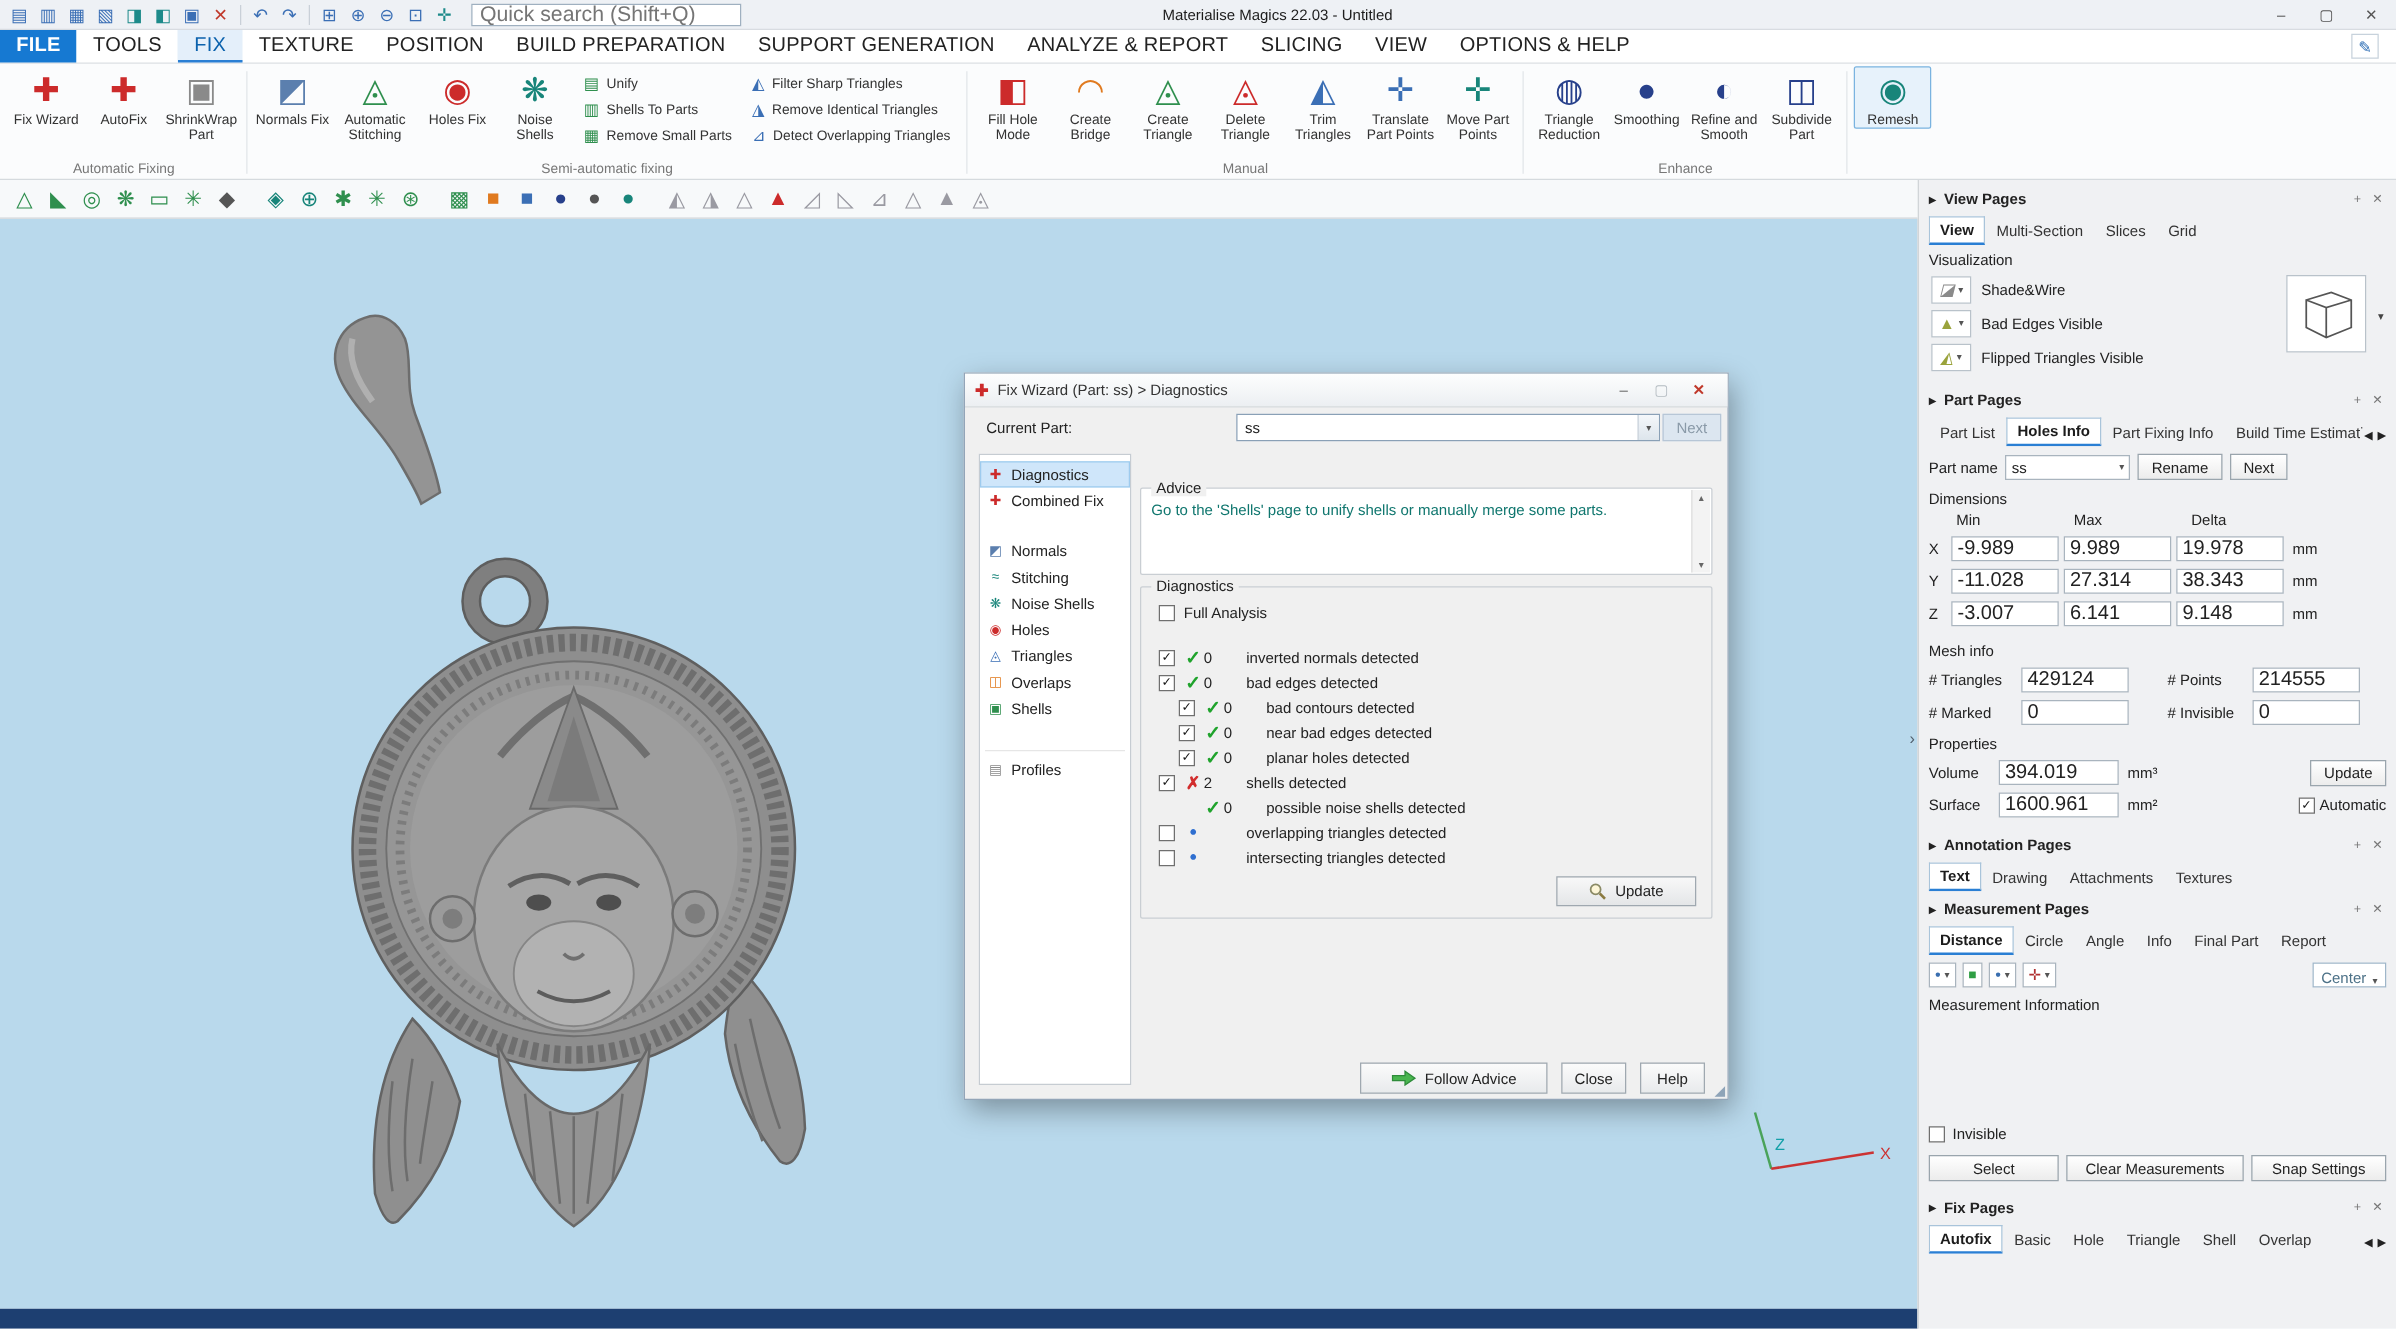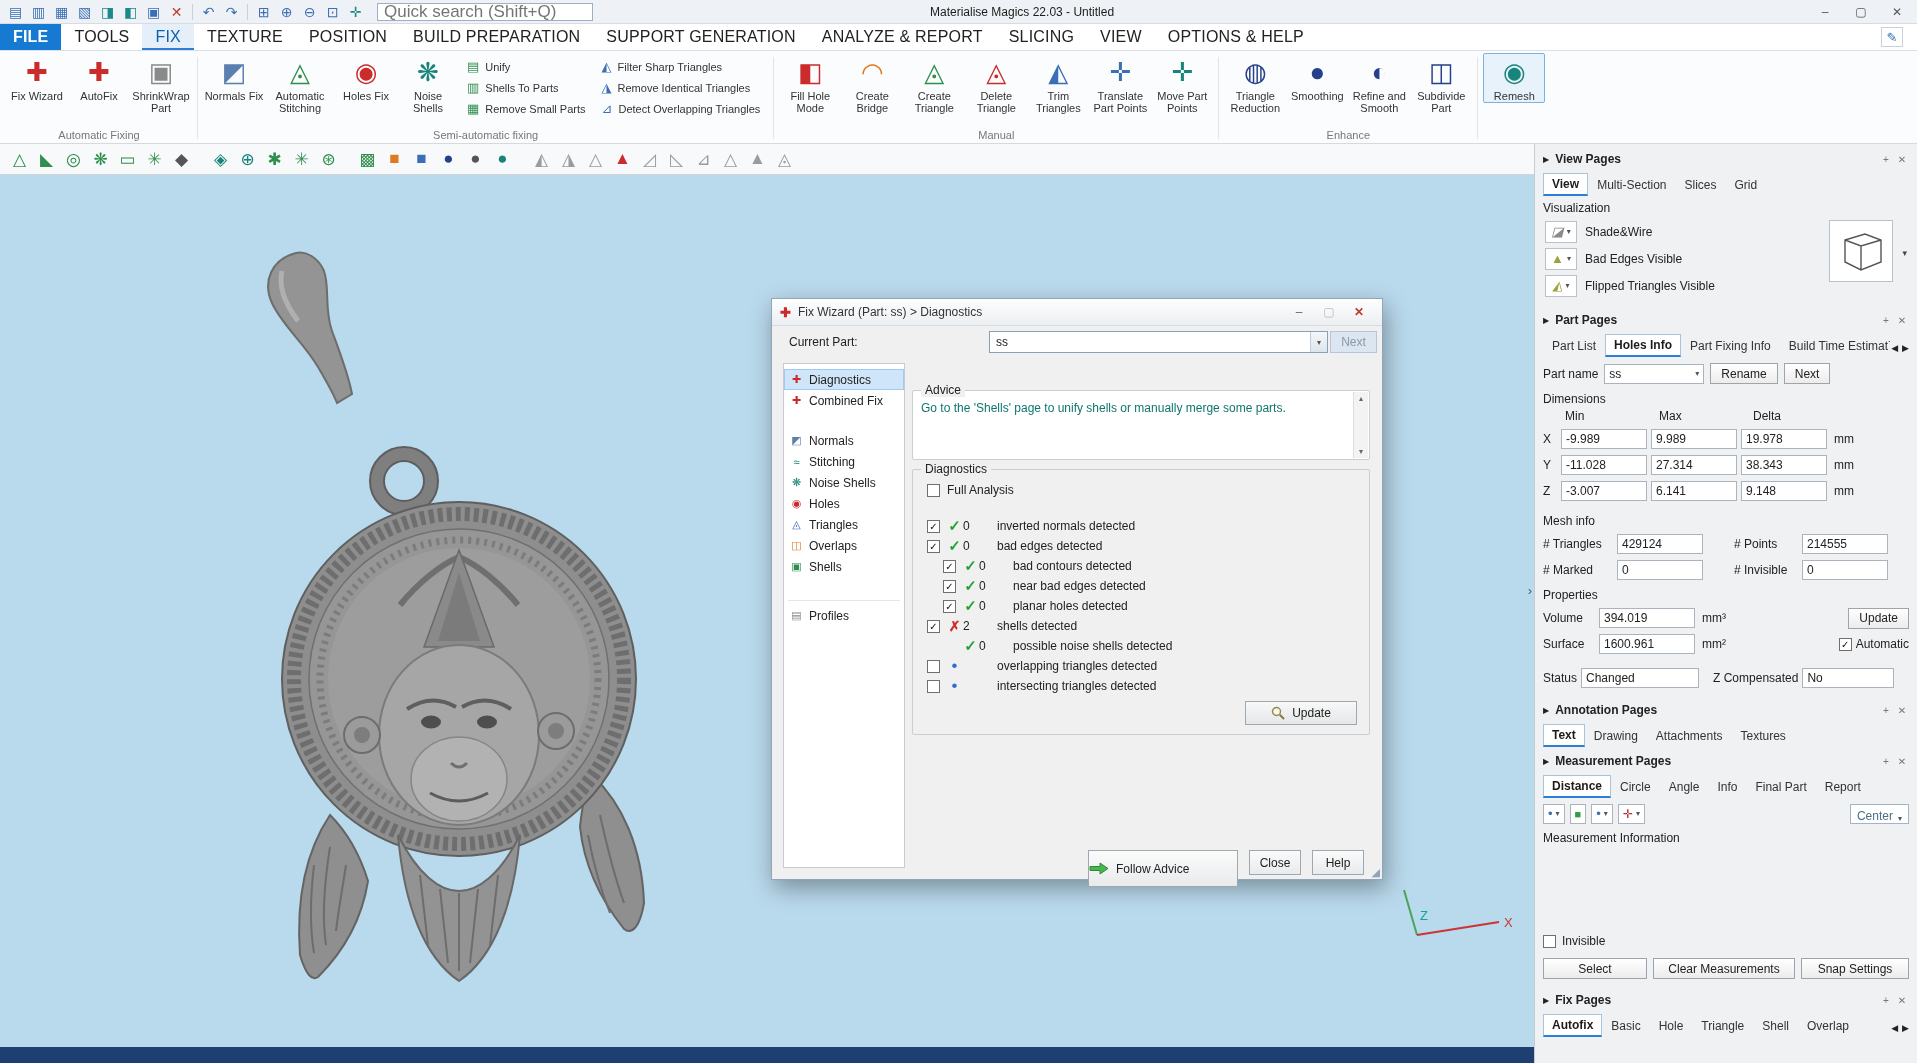--- a/index.html
+++ b/index.html
@@ -64,21 +64,21 @@
   .lab{color:#222;margin:5px 0 3px}
   .viz-row{display:flex;align-items:center;height:27px;gap:8px;margin-left:2px}
   .viz-ico{width:32px;height:22px;border:1px solid #b9c2ca;background:#fff;display:flex;align-items:center;justify-content:center;gap:3px}
   .viz-g{font-size:13px}
   .dd{font-size:8px;color:#555;font-style:normal}
   #cubeprev{position:absolute;right:24px;top:76px;width:64px;height:62px;background:#fff;border:1px solid #b9c2ca;display:flex;align-items:center;justify-content:center}
   #cubeprev-dd{position:absolute;right:10px;top:104px;font-size:9px;color:#444}
   .pn-row{display:flex;align-items:center;gap:6px;height:27px}
   .pn-combo{flex:0 0 100px;height:20px;border:1px solid #a9b4be;background:#fff;display:flex;align-items:center;justify-content:space-between;padding:0 4px}
   .pbtn{height:21px;border:1px solid #9aa5ad;background:linear-gradient(#ffffff,#ececec);font-size:12px;padding:0 10px;color:#222;font-family:inherit}
-  .fld{height:20px;border:1px solid #a9b4be;background:#fff;font-size:12px;padding:1px 4px;font-family:inherit;color:#222}
+  .fld{height:20px;border:1px solid #a9b4be;background:#fff;font-size:16px;padding:1px 4px;font-family:inherit;color:#222}
   .f86{width:86px}.f96{width:96px}.f118{width:118px}.f92{width:92px}
   .dim-head{display:flex;gap:4px;margin-left:22px;color:#222;height:17px}
   .dh{width:90px}
   .dim-row{display:flex;align-items:center;gap:4px;height:26px}
   .axis{width:14px}
   .unit{color:#222;margin-left:3px}
   .mesh-row{display:flex;align-items:center;gap:4px;height:26px}
   .ml{color:#222}.w66{width:70px}.w62{width:64px;margin-left:27px}.w52{width:52px}
   .mlauto{margin-left:auto}
   .status-row{margin-top:8px}
@@ -129,21 +129,21 @@
   .dr .cb{margin-right:6px}
   .dr.ind .cb{margin-left:16px}
   .mark{width:17px;text-align:center}
   .ok{color:#1fa32c;font-weight:bold;font-size:15px}
   .bad{color:#d22d2d;font-weight:bold;font-size:14px}
   .dotm{color:#2f6fd0;font-size:17px}
   .cnt{width:22px}
   .rl{margin-left:12px}
   .btn{font-family:inherit;font-size:12px;color:#222}
   .upd{position:absolute;right:12px;bottom:9px;width:112px;height:24px;display:flex;align-items:center;justify-content:center;gap:7px;background:linear-gradient(#f8f8f8,#e4e6e8);border:1px solid #9fa8b0}
-  .fa-btn{position:absolute;left:316px;top:551px;width:150px;height:37px;display:flex;align-items:center;gap:7px;background:linear-gradient(#fbfbfb,#e8eaec);border:1px solid #9fa8b0}
+  .fa-btn{position:absolute;left:316px;top:551px;width:150px;height:25px;display:flex;align-items:center;justify-content:center;gap:7px;background:linear-gradient(#fbfbfb,#e8eaec);border:1px solid #9fa8b0}
   .close-btn{position:absolute;left:477px;top:551px;width:52px;height:25px;background:linear-gradient(#fbfbfb,#e8eaec);border:1px solid #9fa8b0}
   .help-btn{position:absolute;left:540px;top:551px;width:52px;height:25px;background:linear-gradient(#fbfbfb,#e8eaec);border:1px solid #9fa8b0}
   .grip{position:absolute;right:2px;bottom:0;color:#8fa4b8;font-size:11px}
 </style>
 </head>
 <body>
 
 <div id="titlebar">
   <span class="qico">▤</span>
   <span class="qico">▥</span>
@@ -526,26 +526,20 @@
     <span class="unit">mm³</span>
     <button class="pbtn mlauto">Update</button>
   </div>
   <div class="mesh-row">
     <span class="ml w52">Surface</span>
     <input class="fld f96" readonly="" value="1600.961" style="">
     <span class="unit">mm²</span>
     <span class="cb mlauto">✓</span>
     <span>Automatic</span>
   </div>
-  <div class="mesh-row status-row">
-    <span class="ml">Status</span>
-    <input class="fld f118" readonly="" value="Changed" style="">
-    <span class="ml zc">Z Compensated</span>
-    <input class="fld f92" readonly="" value="No" style="">
-  </div>
 
   <div class="sec-h" style="margin-top:8px">
     <span class="sec-arrow">▶</span>
     <span class="sec-t">Annotation Pages</span>
     <span class="sec-sp"></span>
     <span class="sec-ico">+</span>
     <span class="sec-ico">✕</span>
   </div>
   <div class="tabs">
     <span class="tab active">Text</span>

